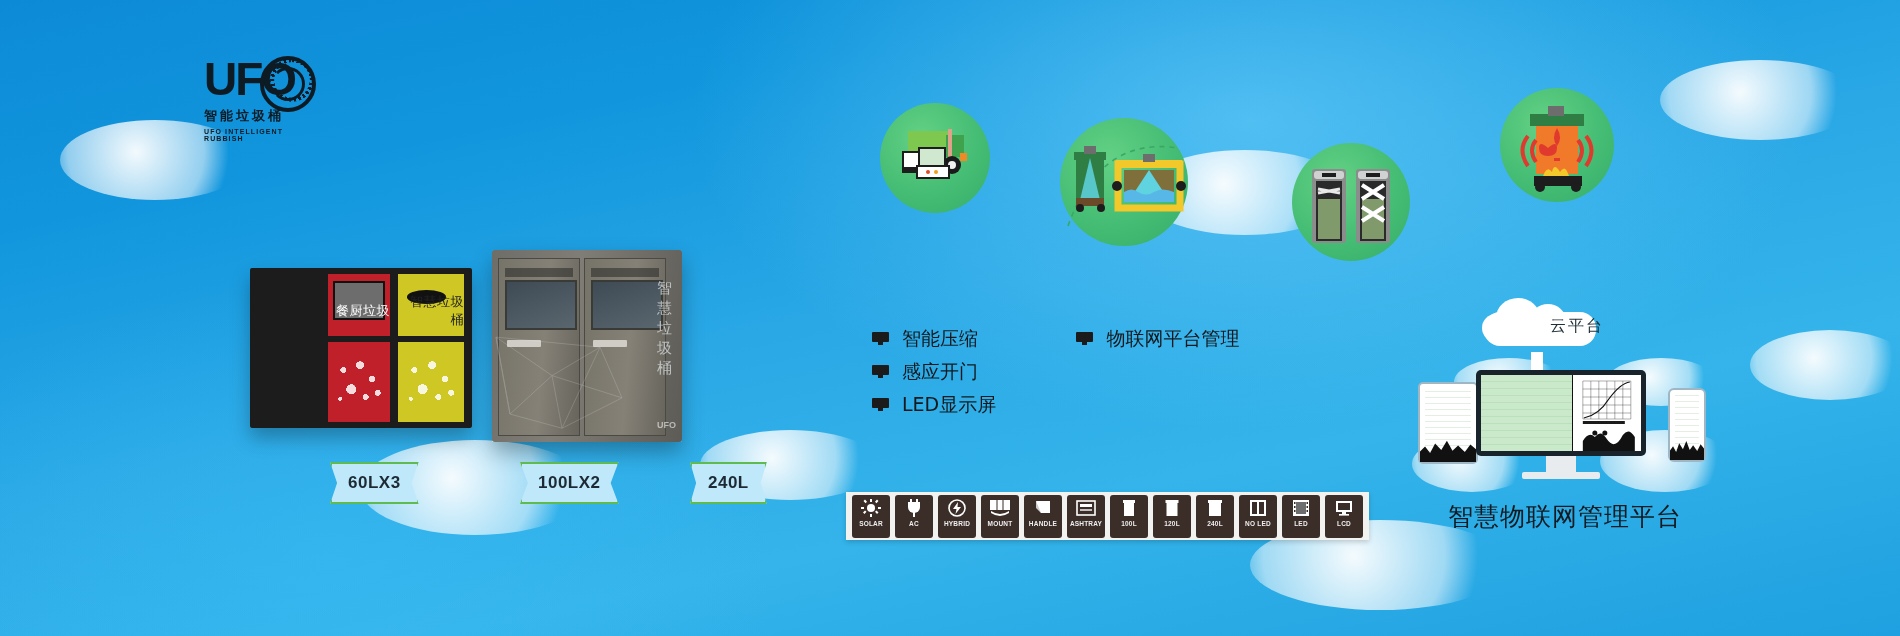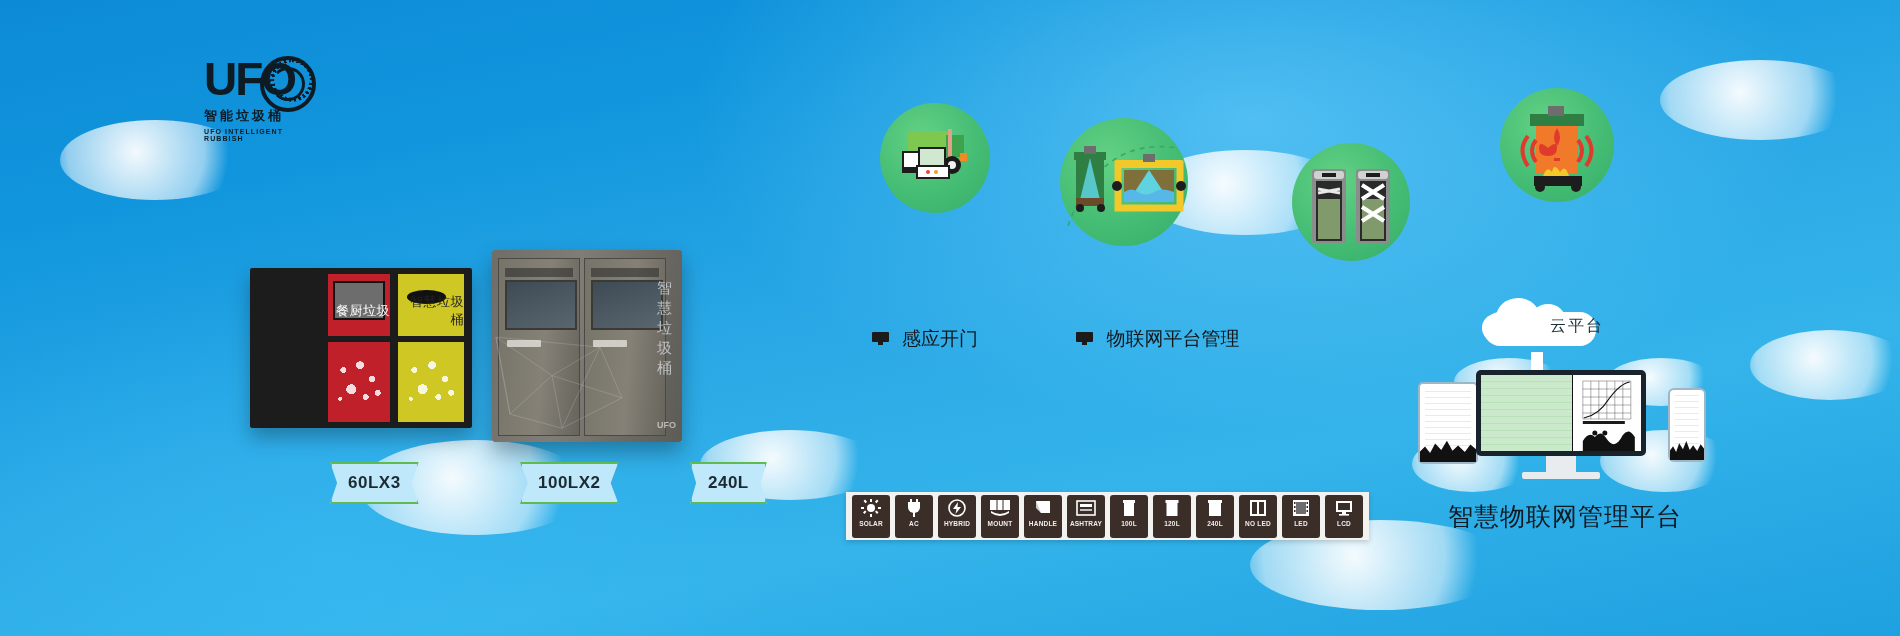--- a/index.html
+++ b/index.html
@@ -288,21 +288,35 @@
     </svg>
   </div>
 
   <div id="features">
     <div class="col" style="width:200px;">
       <div class="fi">
         <span class="mon">
             <i></i>
             <b></b>
           </span>
+        <span class="ftxt">智能压缩</span>
+      </div>
+      <div class="fi">
+        <span class="mon">
+            <i></i>
+            <b></b>
+          </span>
         <span class="ftxt">感应开门</span>
+      </div>
+      <div class="fi">
+        <span class="mon">
+            <i></i>
+            <b></b>
+          </span>
+        <span class="ftxt">LED显示屏</span>
       </div>
     </div>
     <div class="col" style="width:215px;">
       <div class="fi">
         <span class="mon">
             <i></i>
             <b></b>
           </span>
         <span class="ftxt">物联网平台管理</span>
       </div>

